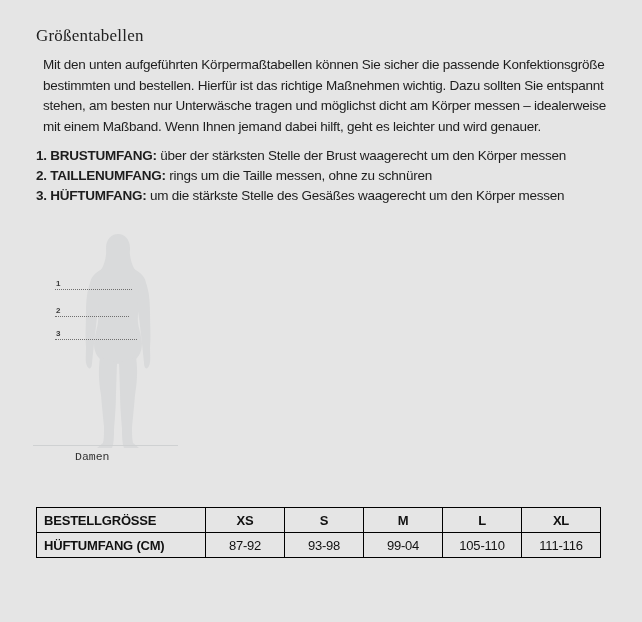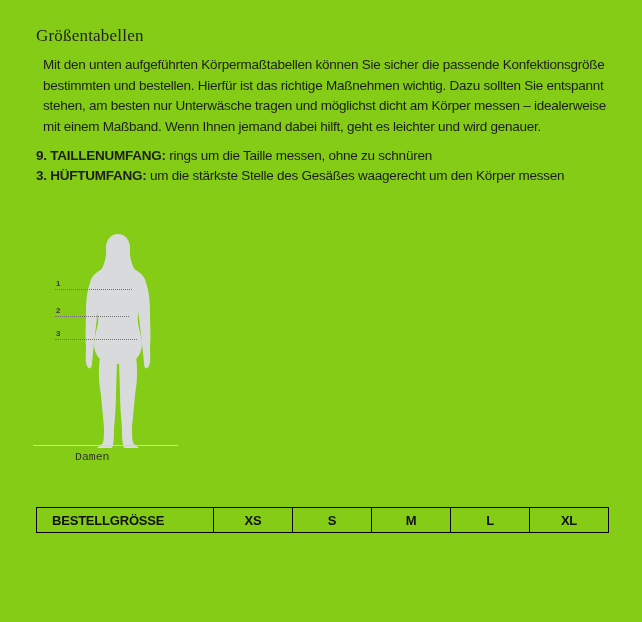--- a/index.html
+++ b/index.html
@@ -1,20 +1,20 @@
 <!DOCTYPE html>
 <html><head>
 <meta charset="utf-8">
 <style>
   html, body { margin: 0; padding: 0; background: #ffffff; }
   #page {
     position: relative;
     width: 642px;
     height: 622px;
-    background: #84cc16;
+    background: #e5e5e5;
     overflow: hidden;
     font-family: "Liberation Sans", sans-serif;
     color: #1d1d1d;
   }
 
   
   .title {
     position: absolute;
     left: 36px;
     top: 26px;
@@ -112,40 +112,41 @@
     border: 1.5px solid #000000;
     height: 24px;
     padding: 0;
     text-align: center;
     vertical-align: middle;
     font-weight: 400;
   }
   .size-table .col-label {
     width: 161px;
     text-align: left;
-    padding-left: 15px;
+    padding-left: 7px;
     font-weight: 700;
   }
   .size-table .col-size { width: 78px; }
   .size-table th { font-weight: 700; }
 </style>
 </head>
 <body>
 
 <div id="page">
 
   <div class="title">Größentabellen</div>
 
   <div class="intro">Mit den unten aufgeführten Körpermaßtabellen können Sie sicher die passende Konfektionsgröße
 bestimmten und bestellen. Hierfür ist das richtige Maßnehmen wichtig. Dazu sollten Sie entspannt
 stehen, am besten nur Unterwäsche tragen und möglichst dicht am Körper messen – idealerweise
 mit einem Maßband. Wenn Ihnen jemand dabei hilft, geht es leichter und wird genauer.</div>
 
   <div class="measure-list">
-    <div class="measure-item"><span class="lbl">9. TAILLENUMFANG:</span><span> rings um die Taille messen, ohne zu schnüren</span></div>
+    <div class="measure-item"><span class="lbl">1. BRUSTUMFANG:</span><span> über der stärksten Stelle der Brust waagerecht um den Körper messen</span></div>
+    <div class="measure-item"><span class="lbl">2. TAILLENUMFANG:</span><span> rings um die Taille messen, ohne zu schnüren</span></div>
     <div class="measure-item"><span class="lbl">3. HÜFTUMFANG:</span><span> um die stärkste Stelle des Gesäßes waagerecht um den Körper messen</span></div>
   </div>
 
   <div class="figure-area">
     <svg class="silhouette" width="92" height="218" viewBox="0 0 92 218">
       <g fill="#d9dadb">
 
         <path d="M46,3 C53,3 58,9 58,17 C58,24 55,29 52,32 L52,37 C52,40 49,41 46,41 C43,41 40,40 40,37 L40,32 C37,29 34,24 34,17 C34,9 39,3 46,3 Z"></path>
 
         <path d="M35,15 C34,26 33,33 29,39 L40,41 L52,41 L63,39 C59,33 58,26 57,15 C55,9 51,5 46,5 C41,5 37,9 35,15 Z"></path>
@@ -183,16 +184,24 @@
   <table class="size-table">
     <tbody>
         <tr>
       <th class="col-label">BESTELLGRÖSSE</th>
       <th class="col-size">XS</th>
       <th class="col-size">S</th>
       <th class="col-size">M</th>
       <th class="col-size">L</th>
       <th class="col-size">XL</th>
     </tr>
+    <tr>
+      <td class="col-label">HÜFTUMFANG (CM)</td>
+      <td>87-92</td>
+      <td>93-98</td>
+      <td>99-04</td>
+      <td>105-110</td>
+      <td>111-116</td>
+    </tr>
   </tbody>
     </table>
 
 </div>
 
 </body></html>

